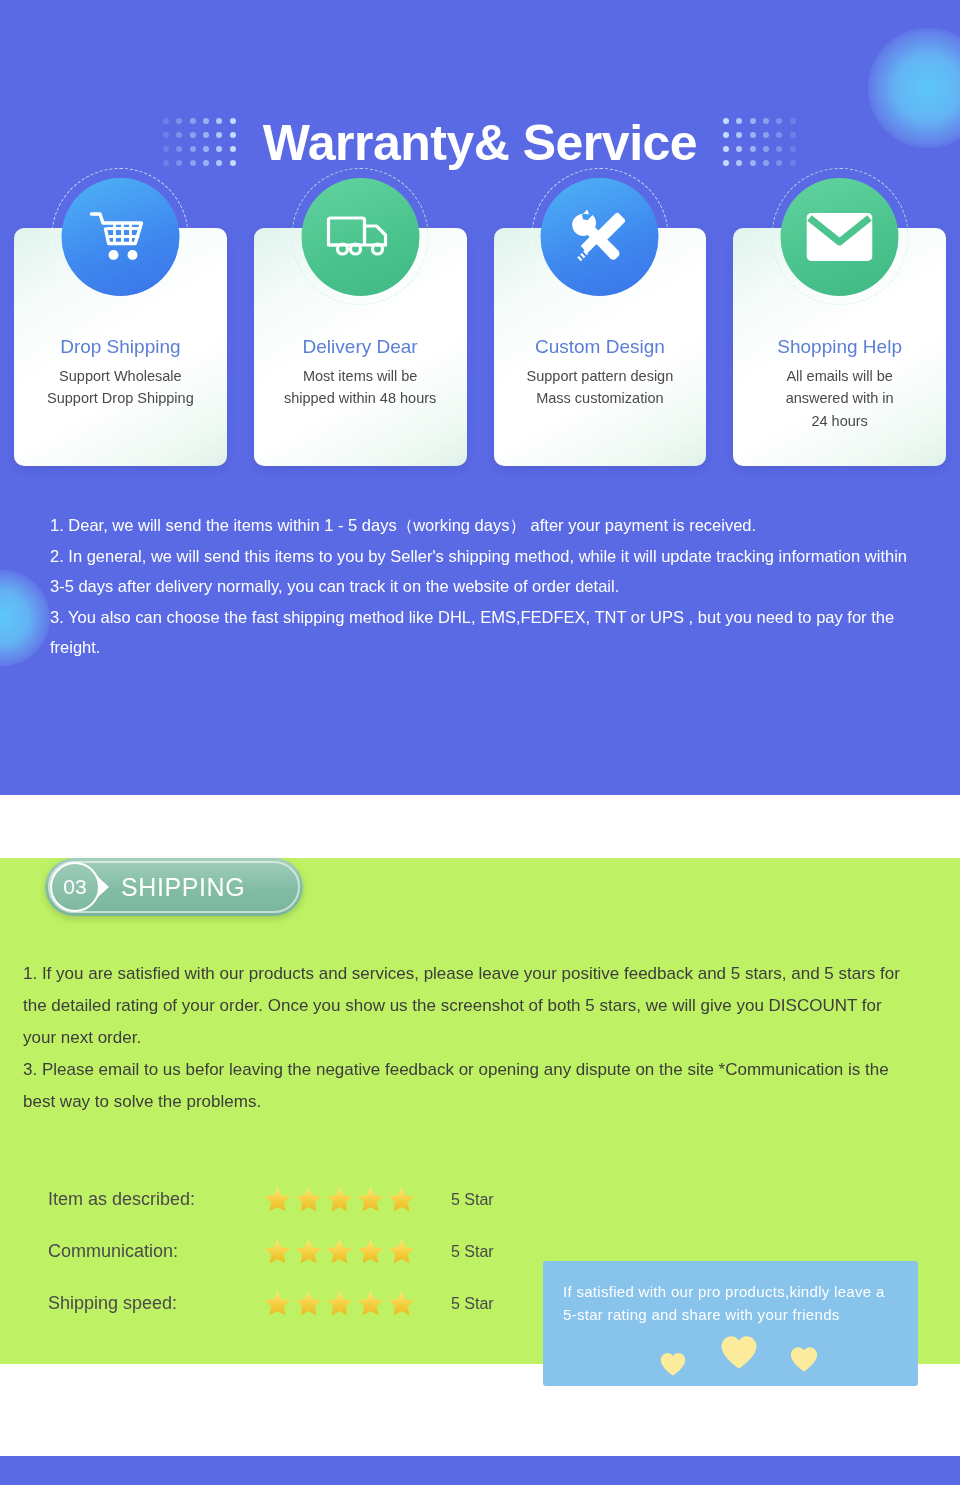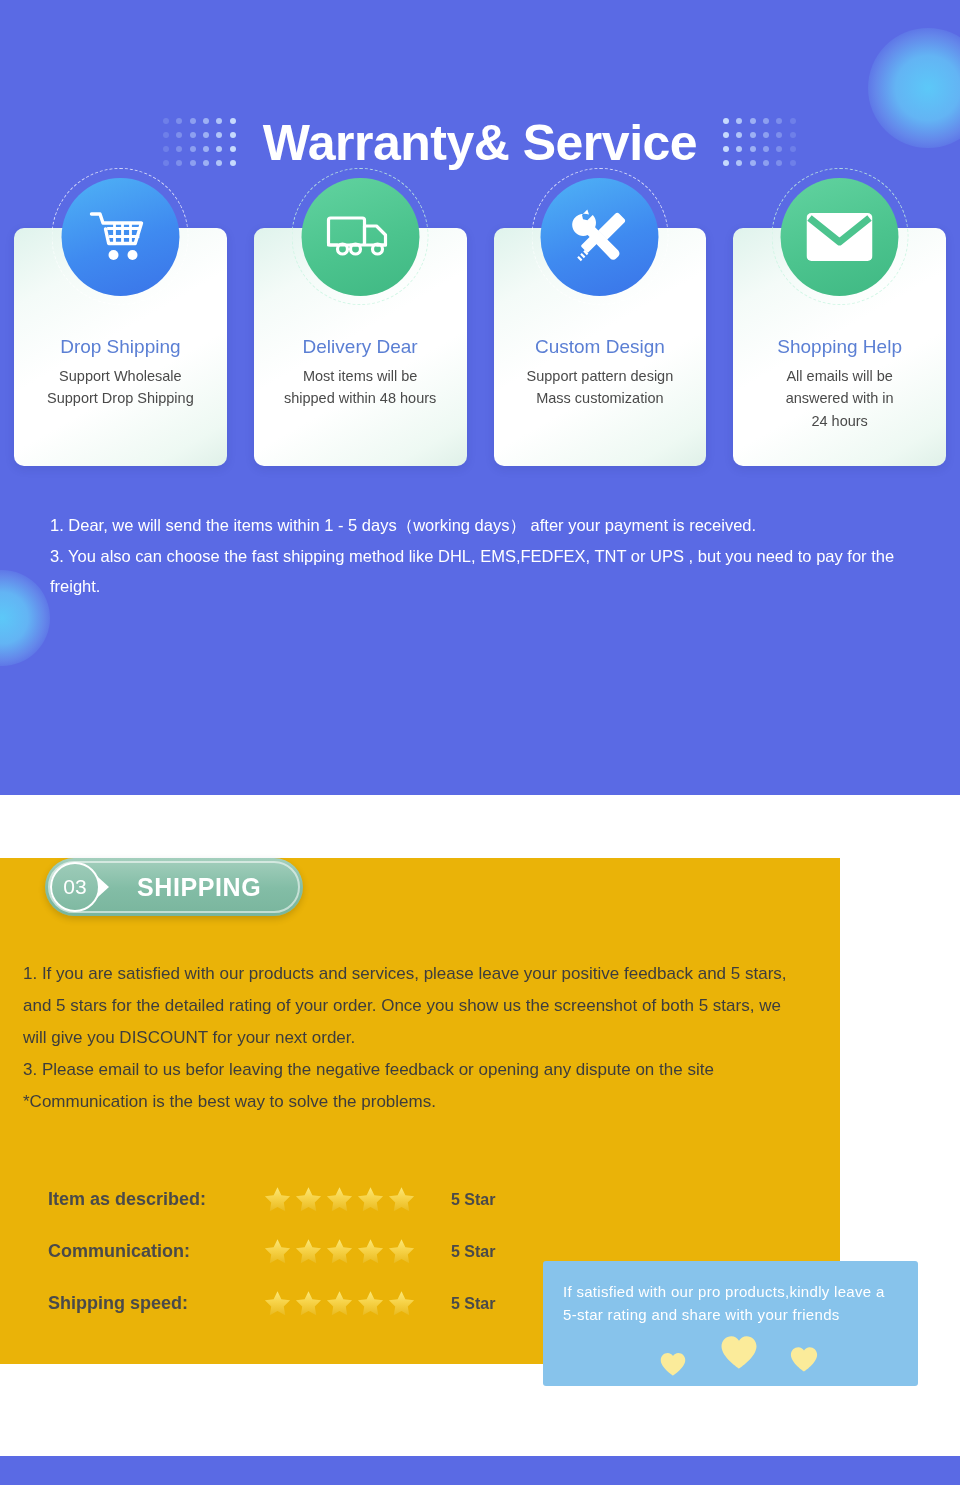--- a/index.html
+++ b/index.html
@@ -85,21 +85,21 @@
 
   
   .hero-copy {
     position:relative;
     margin:44px 46px 0 50px;
     color:#ffffff; font-size:16.5px; line-height:1.85;
   }
   .hero-copy p { margin:0; }
 
   
-  .white-sec { position:relative; width:840px; background:#eab308; }
+  .white-sec { position:relative; width:960px; background:#bef264; }
 
   .sec-pill {
     position:relative; margin:63px 0 0 45px;
     width:258px; height:58px; border-radius:29px;
     background:linear-gradient(180deg,#a4cfbd 0%,#83bda6 52%,#79b59d 100%);
     box-shadow:0 3px 7px rgba(0,0,0,0.16);
     display:flex; align-items:center;
   }
   .sec-pill::before {
     content:""; position:absolute; inset:3px; border-radius:26px;
@@ -113,35 +113,35 @@
     display:flex; align-items:center; justify-content:center;
     color:#ffffff; font-size:21px; font-weight:normal;
   }
   .pill-arrow {
     position:relative; z-index:1; margin-left:-12px;
     width:0; height:0;
     border-top:19px solid transparent; border-bottom:19px solid transparent;
     border-left:21px solid #ffffff;
   }
   .pill-label {
-    position:relative; z-index:2; margin-left:28px;
-    color:#ffffff; font-size:25px; font-weight:bold; letter-spacing:0.6px;
+    position:relative; z-index:2; margin-left:12px;
+    color:#ffffff; font-size:25px; font-weight:normal; letter-spacing:0.6px;
   }
 
   .ship-copy {
     margin:42px 50px 0 23px;
     color:#3d3d3d; font-size:17px; line-height:1.88;
   }
   .ship-copy p { margin:0; }
 
   
   .rate-wrap { position:relative; margin-top:46px; height:200px; }
 
   .ratings { position:absolute; left:48px; top:10px; }
-  .rate-row { display:flex; align-items:center; height:52px;font-weight:bold; }
+  .rate-row { display:flex; align-items:center; height:52px; }
   .rate-label { width:215px; font-size:18px; color:#4a4a4a; }
   .stars { display:flex; gap:2px; width:160px; }
   .stars svg { width:29px; height:29px; display:block; }
   .rate-val { margin-left:28px; font-size:16px; color:#4a4a4a; }
 
   .callout {
     position:absolute; left:543px; top:97px;
     width:375px; height:125px; border-radius:3px;
     background:#87c3eb;
     padding:19px 20px 0 20px;
@@ -300,20 +300,21 @@
         <div>All emails will be</div>
         <div>answered with in</div>
         <div>24 hours</div>
       </div>
     </div>
 
   </div>
 
   <div class="hero-copy">
     <p>1. Dear, we will send the items within  1 - 5  days（working days） after your payment is received.</p>
+    <p>2. In general, we will send this items to you by Seller's shipping method, while it will update tracking information within 3-5 days after delivery normally, you can track it on the website of order detail.</p>
     <p>3. You also can choose the fast shipping method like DHL, EMS,FEDFEX, TNT or UPS , but you need to pay for the freight.</p>
   </div>
 </section>
 
 <section class="white-sec">
 
   <div class="sec-pill">
     <div class="pill-num">03</div>
     <div class="pill-arrow"></div>
     <div class="pill-label">SHIPPING</div>

